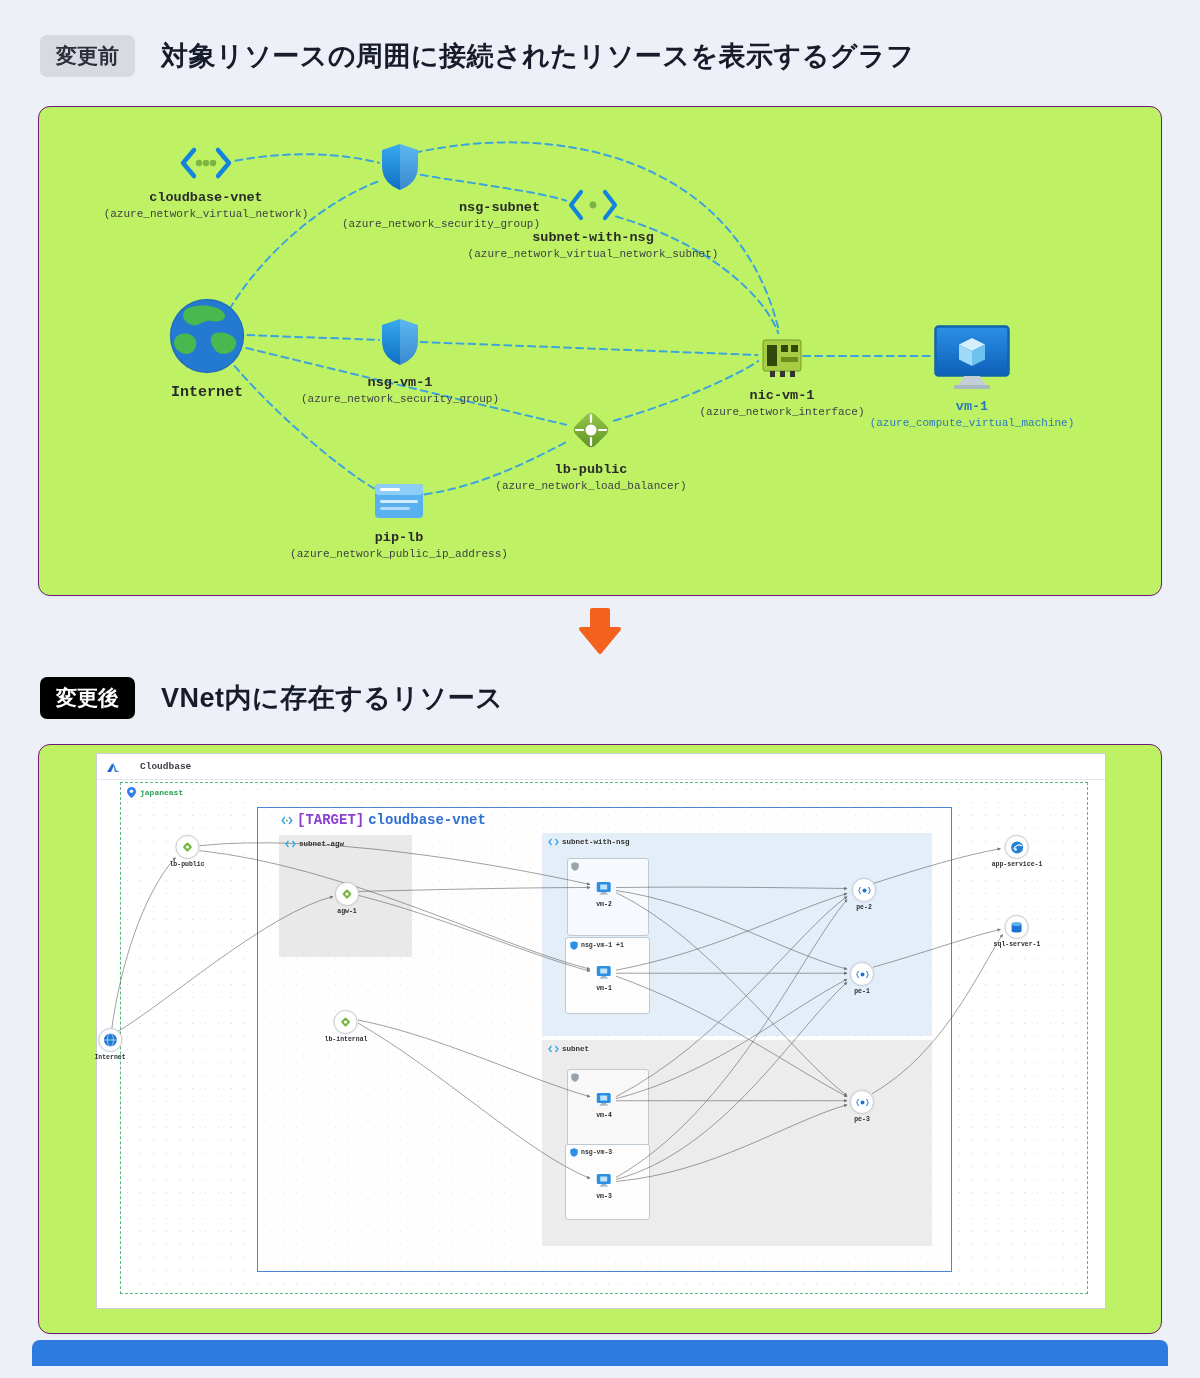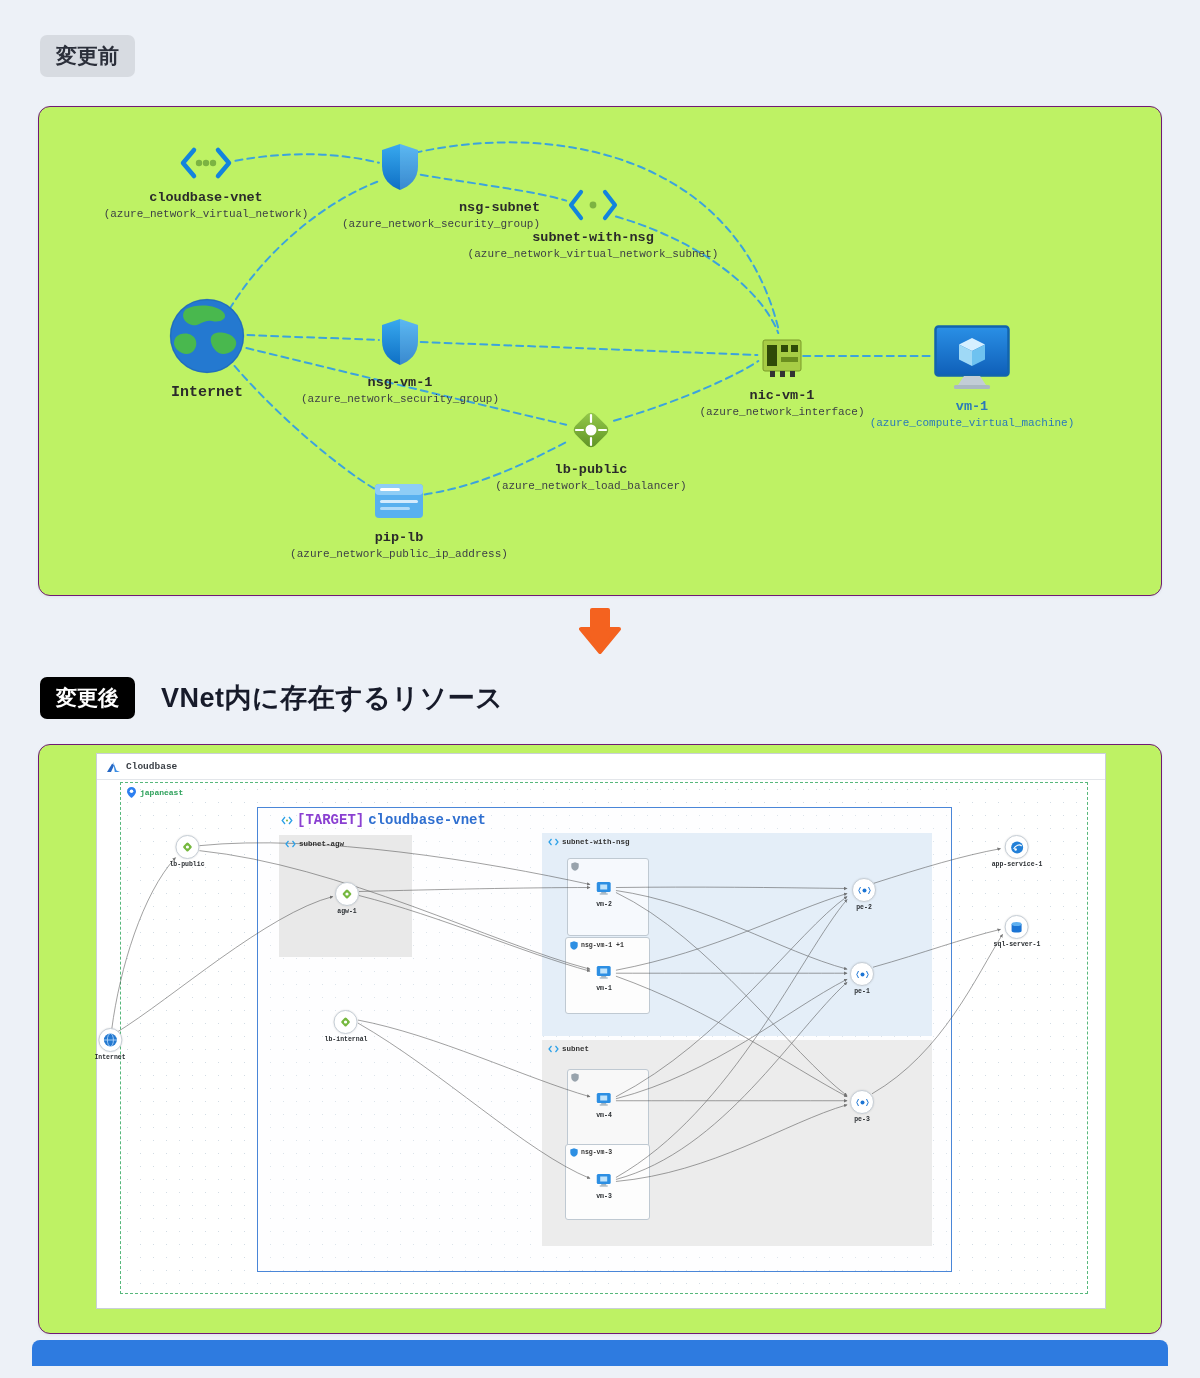--- a/index.html
+++ b/index.html
@@ -29,21 +29,21 @@
   .glabel-big { font-size:15px; }
   .accent .glabel, .accent .gsub { color:#2a7ab9; }
 
   
   .arrow-wrap { text-align:center; margin-top:12px; height:46px; }
 
   
   .frame { position:absolute; left:57px; top:8px; width:1010px; height:556px; background:#ffffff;
            border:1px solid #c9cfd8; }
   .frame-header { position:absolute; top:0; left:0; right:0; height:26px; display:flex; align-items:center;
-                  gap:6px; padding-left:10px; border-bottom:1px solid #e3e6ea; background:#fff; z-index:6; }
+                  gap:20px; padding-left:10px; border-bottom:1px solid #e3e6ea; background:#fff; z-index:6; }
   .brand-text { font-size:9.5px; font-weight:700; color:#3a3f45; }
   .region-japaneast { position:absolute; left:23px; top:28px; width:968px; height:512px;
                       border:1px dashed #57b87b;
                       background-image:radial-gradient(#d2dce4 0.9px, transparent 0.9px);
                       background-size:13px 13px; }
   .region-label { position:absolute; left:30px; top:33px; display:flex; align-items:center; gap:4px;
                   font-size:8px; font-weight:700; color:#2ca05a; z-index:5; }
   .vnet-box { position:absolute; left:160px; top:53px; width:695px; height:465px;
               border:1px solid #4a86d8; background:rgba(250,253,255,.25); z-index:1; }
   .target-label { position:absolute; left:184px; top:58px; display:flex; align-items:center; gap:4px;
@@ -97,20 +97,21 @@
     <marker id="arr" markerWidth="6" markerHeight="6" refX="4.5" refY="2.5" orient="auto">
       <path d="M0,0 L5,2.5 L0,5 Z" fill="#4a4a4a"></path>
     </marker>
   </defs>
 </svg>
 
 <div class="page">
 
   <div class="section-header">
     <span class="badge badge-gray">変更前</span>
+    <h1 class="section-title">対象リソースの周囲に接続されたリソースを表示するグラフ</h1>
   </div>
 
   <div class="card card-before">
     <svg class="edges" viewBox="0 0 1124 490">
       <g fill="none" stroke="#2f9bea" stroke-width="2" stroke-dasharray="7 5" stroke-linecap="round" opacity="0.9">
         <path d="M 196 54 C 250 44 300 46 340 56"></path>
         <path d="M 382 68 C 440 78 495 84 528 94"></path>
         <path d="M 376 46 C 520 14 700 50 742 226"></path>
         <path d="M 578 110 C 665 135 725 185 741 227"></path>
         <path d="M 190 203 C 225 145 285 95 341 74"></path>

